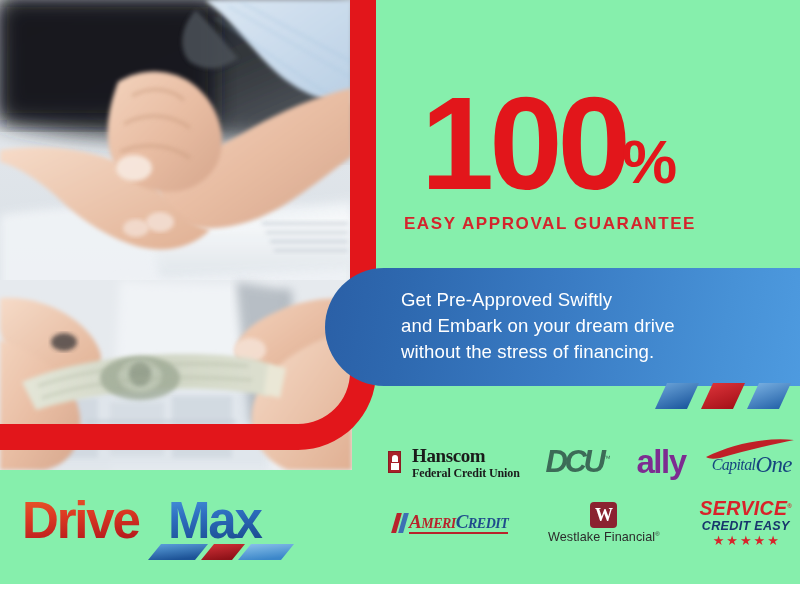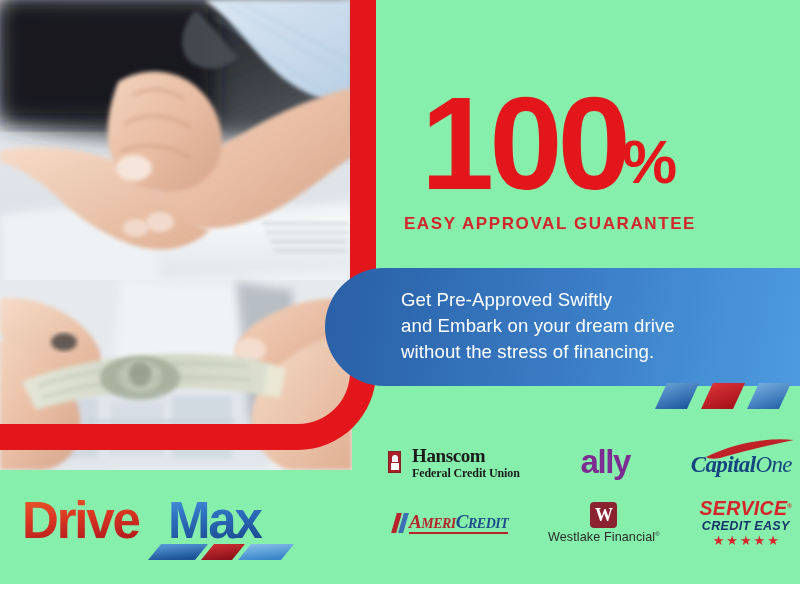--- a/index.html
+++ b/index.html
@@ -58,22 +58,22 @@
   .dcu{font-family:"Liberation Sans","DejaVu Sans",sans-serif;font-size:31px;font-weight:bold;
     color:#3C6B57;letter-spacing:-3.4px;font-style:italic;position:relative;}
   .dcu sup{font-size:8px;font-weight:normal;letter-spacing:0;vertical-align:super;font-style:normal;}
 
   
   .ally{font-family:"Liberation Sans","DejaVu Sans",sans-serif;font-size:33px;font-weight:bold;
     color:#7D2C91;letter-spacing:-1.4px;}
 
   
   .capone{position:relative;padding-top:6px;}
-  .capone .cap{font-family:"Liberation Serif","DejaVu Serif",serif;font-style:italic;font-weight:bold;
-    font-size:23px;color:#16467F;letter-spacing:-.6px;}
+  .capone .cap{font-family:"Liberation Serif","DejaVu Serif",serif;font-style:italic;font-weight:normal;
+    font-size:16px;color:#16467F;letter-spacing:-.6px;}
   .capone .one{font-family:Liberation Serif, serif;font-style:italic;
     font-size:23px;color:#16467F;letter-spacing:-.6px;}
   .capone .swish{position:absolute;right:-4px;top:-9px;width:92px;height:22px;}
 
   
   .americredit{gap:3px;font-style:italic;}
   .americredit .bars{display:flex;gap:2px;transform:skewX(-16deg);}
   .americredit .bars i{display:block;width:5px;height:20px;}
   .americredit .b1{background:#B8232B;}
   .americredit .b2{background:#3C6FB4;}
@@ -308,20 +308,23 @@
     <div class="prow prow1">
 
       <div class="plogo hanscom">
         <span class="crest"></span>
         <span class="txt">
           <span class="t1">Hanscom</span>
           <span class="t2">Federal Credit Union</span>
         </span>
       </div>
 
+      <div class="plogo">
+        <span class="dcu"><span>DCU</span><sup>™</sup></span>
+      </div>
 
       <div class="plogo">
         <span class="ally">ally</span>
       </div>
 
       <div class="plogo capone">
         <svg class="swish" viewBox="0 0 92 22" xmlns="http://www.w3.org/2000/svg">
           <path d="M2 20 C30 6 64 0 90 3 C70 7 40 14 16 21 C10 22 5 22 2 20 Z" fill="#C02027"></path>
         </svg>
         <span class="cap">Capital</span>

